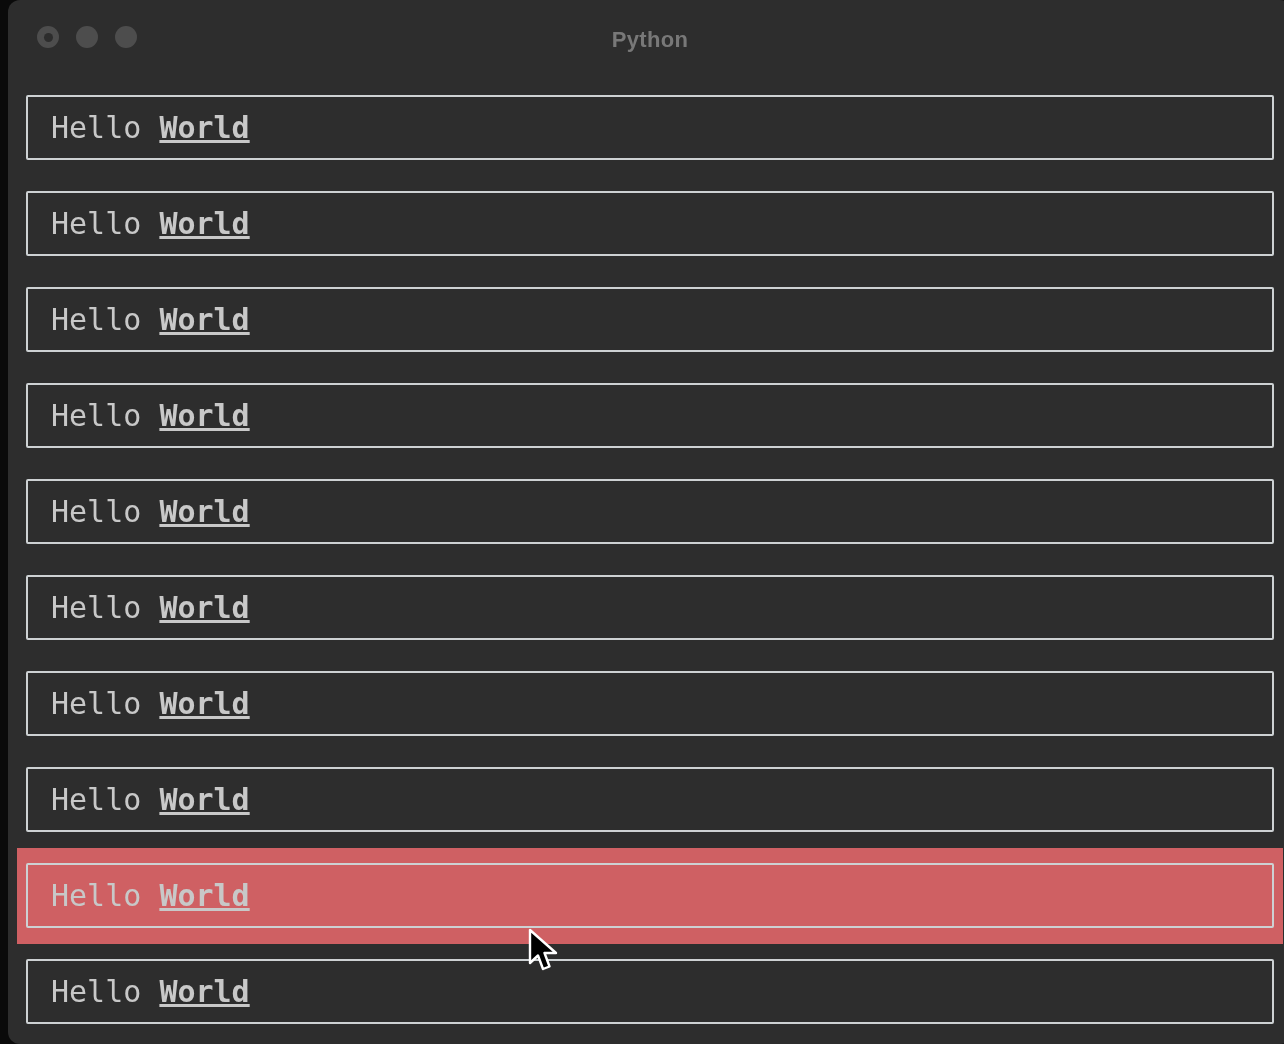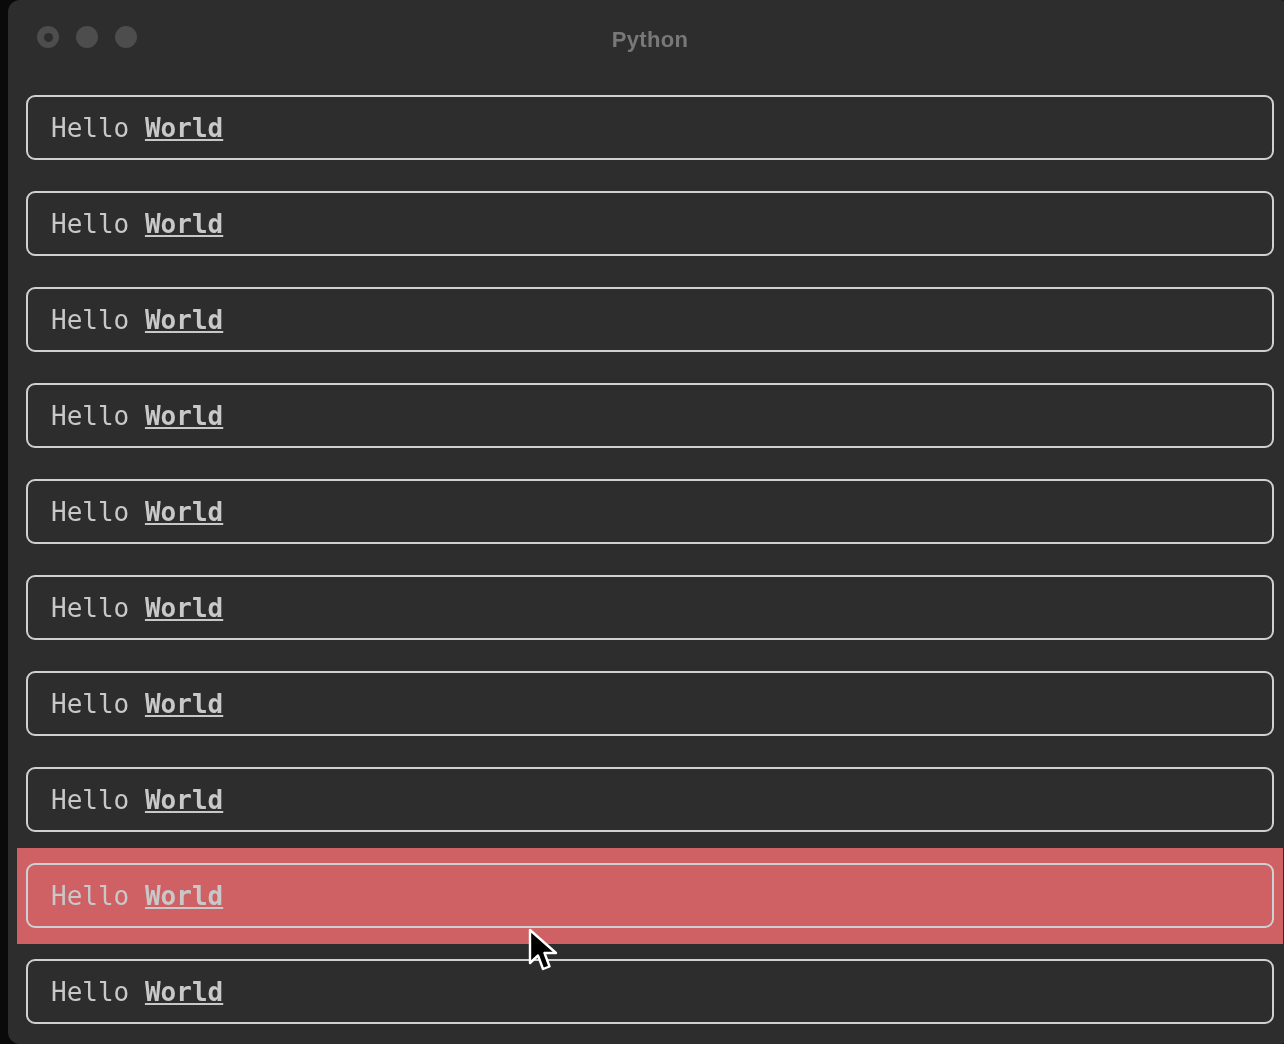--- a/index.html
+++ b/index.html
@@ -64,26 +64,26 @@
     height: 96px;
     margin: 0 9px;
     padding: 15px 9px 16px 9px;
   }
   .row.highlighted {
     background: var(--highlight);
   }
   .hello-box {
     height: 65px;
     border: 2px solid var(--border);
-    border-radius: 9px;
+    border-radius: 2px;
     display: flex;
     align-items: center;
     padding-left: 23px;
     font-family: "DejaVu Sans Mono", monospace;
-    font-size: 26px;
+    font-size: 30px;
     color: var(--text);
     white-space: pre;
   }
   .word-bold { font-weight: bold; text-decoration: underline; }
   .cursor {
     position: absolute;
     width: 32px; height: 46px;
     pointer-events: none;
     z-index: 10;
   }

